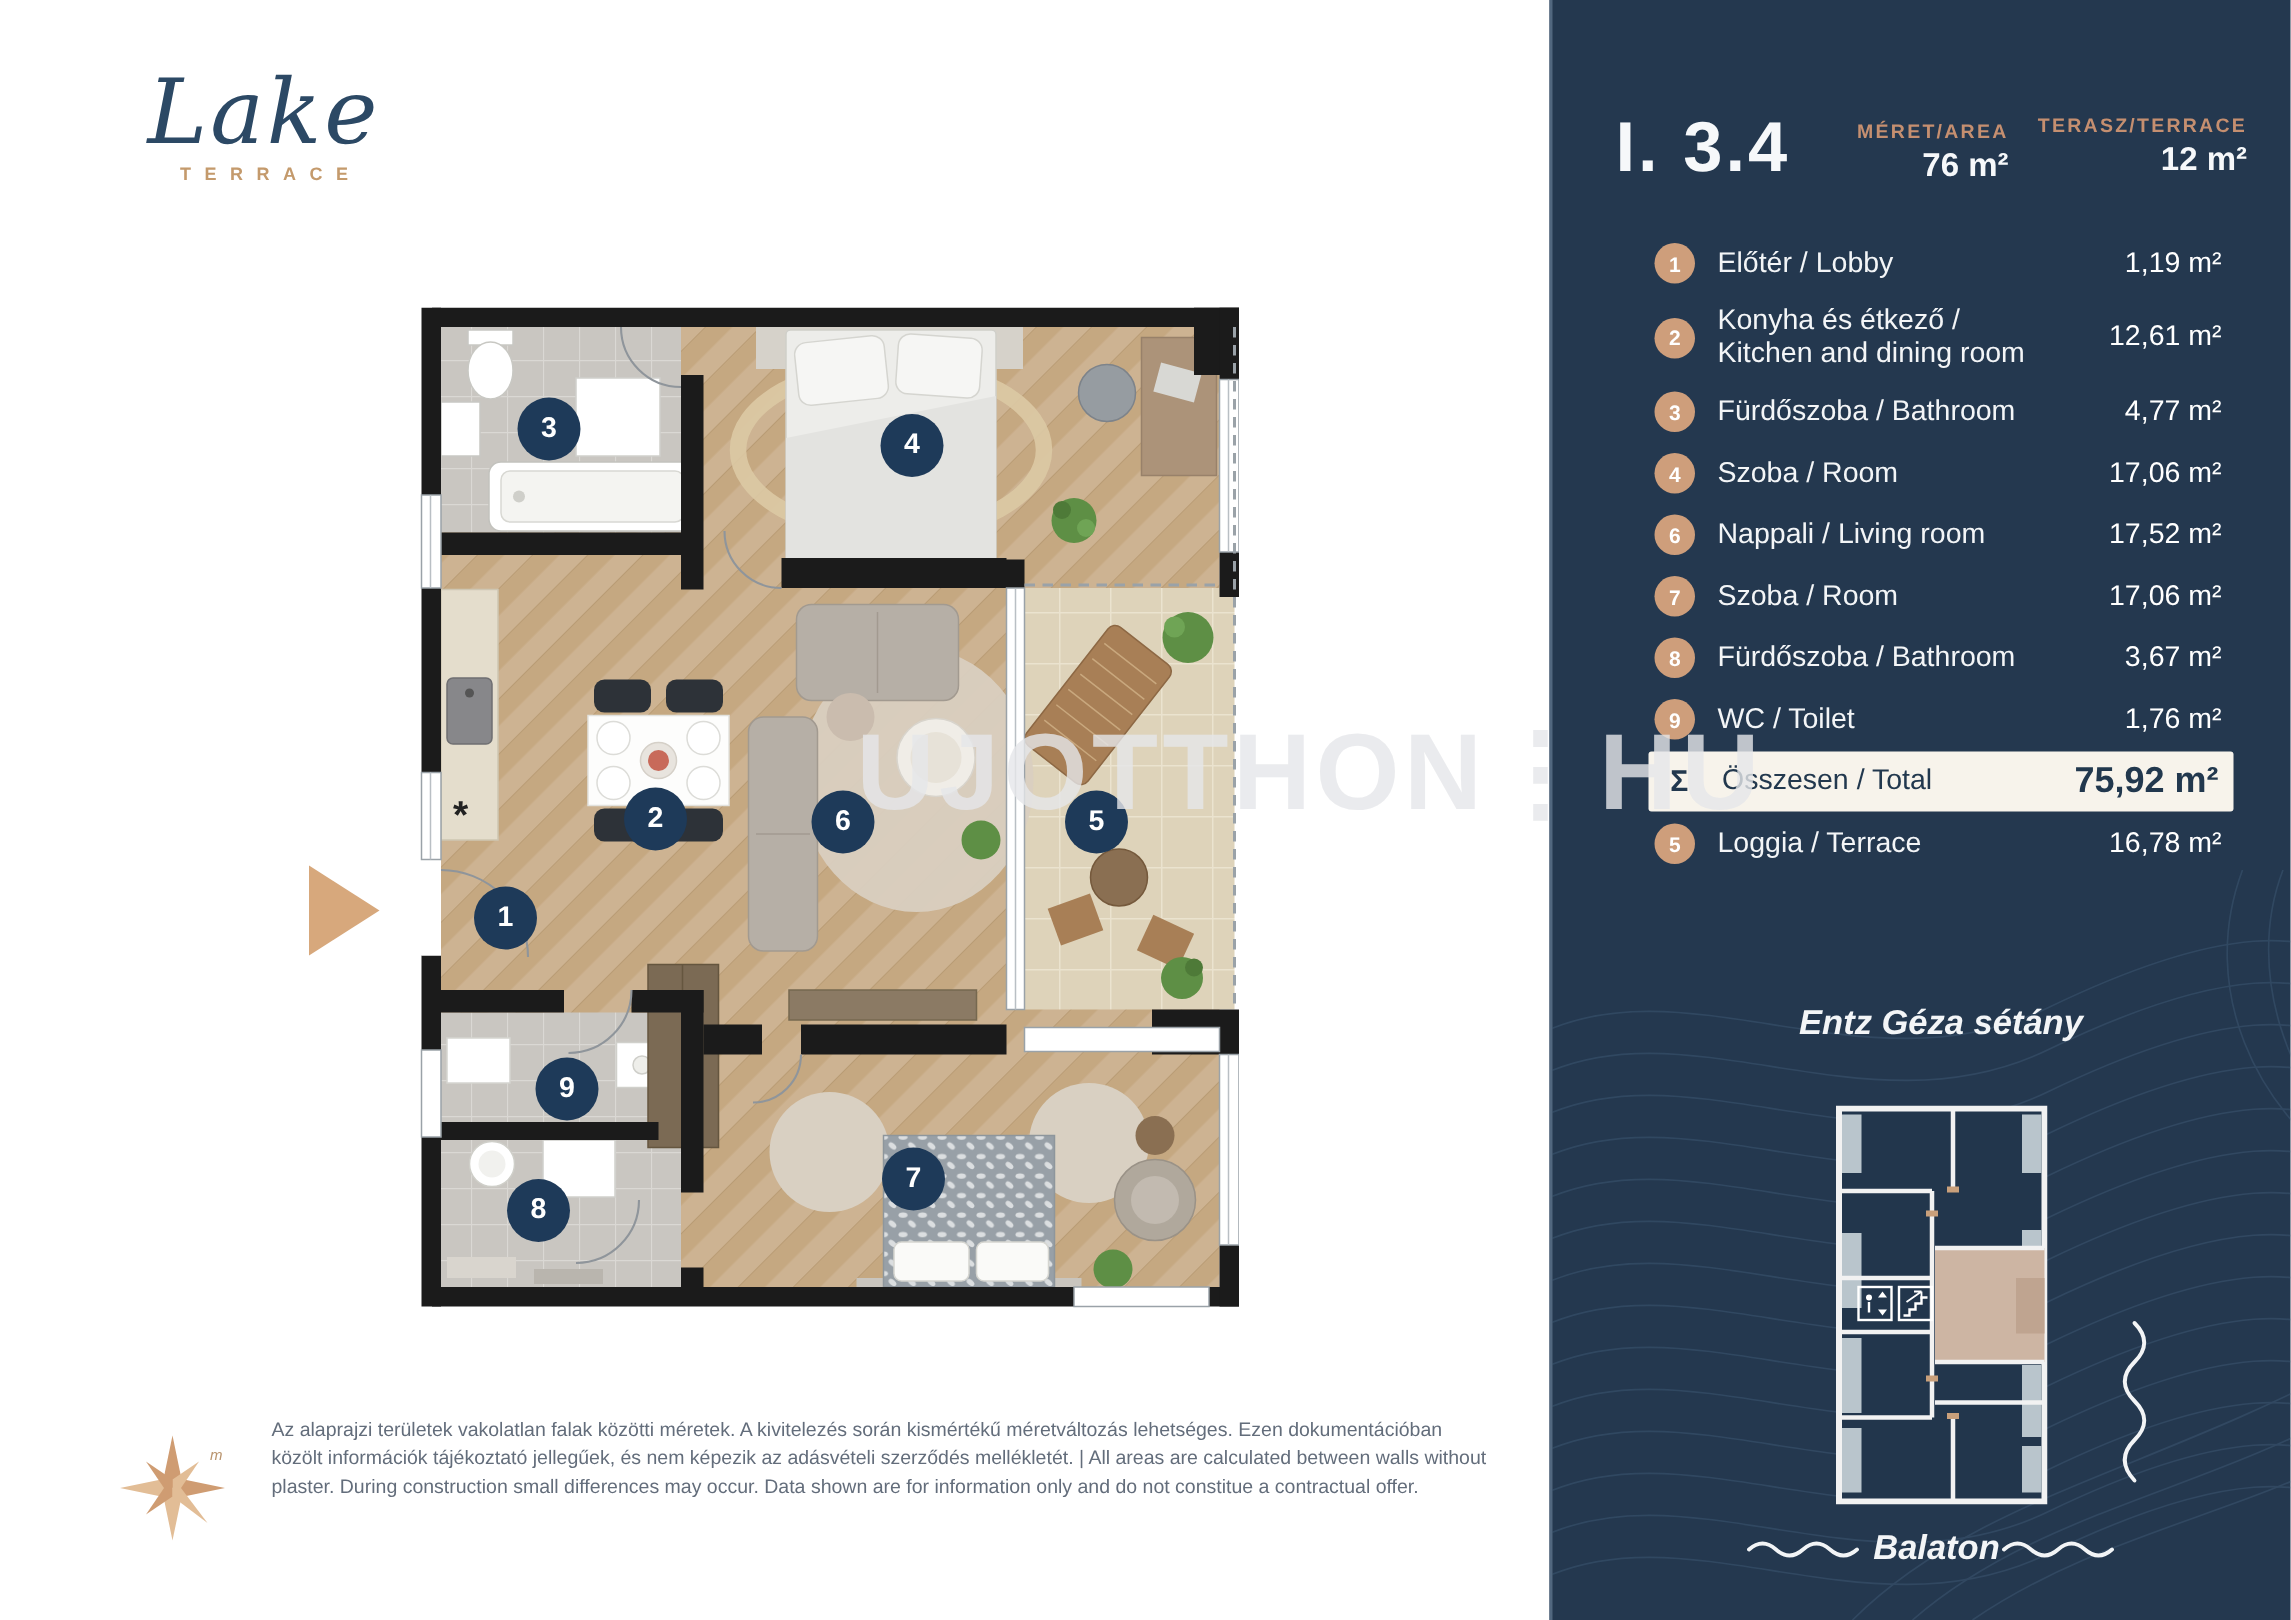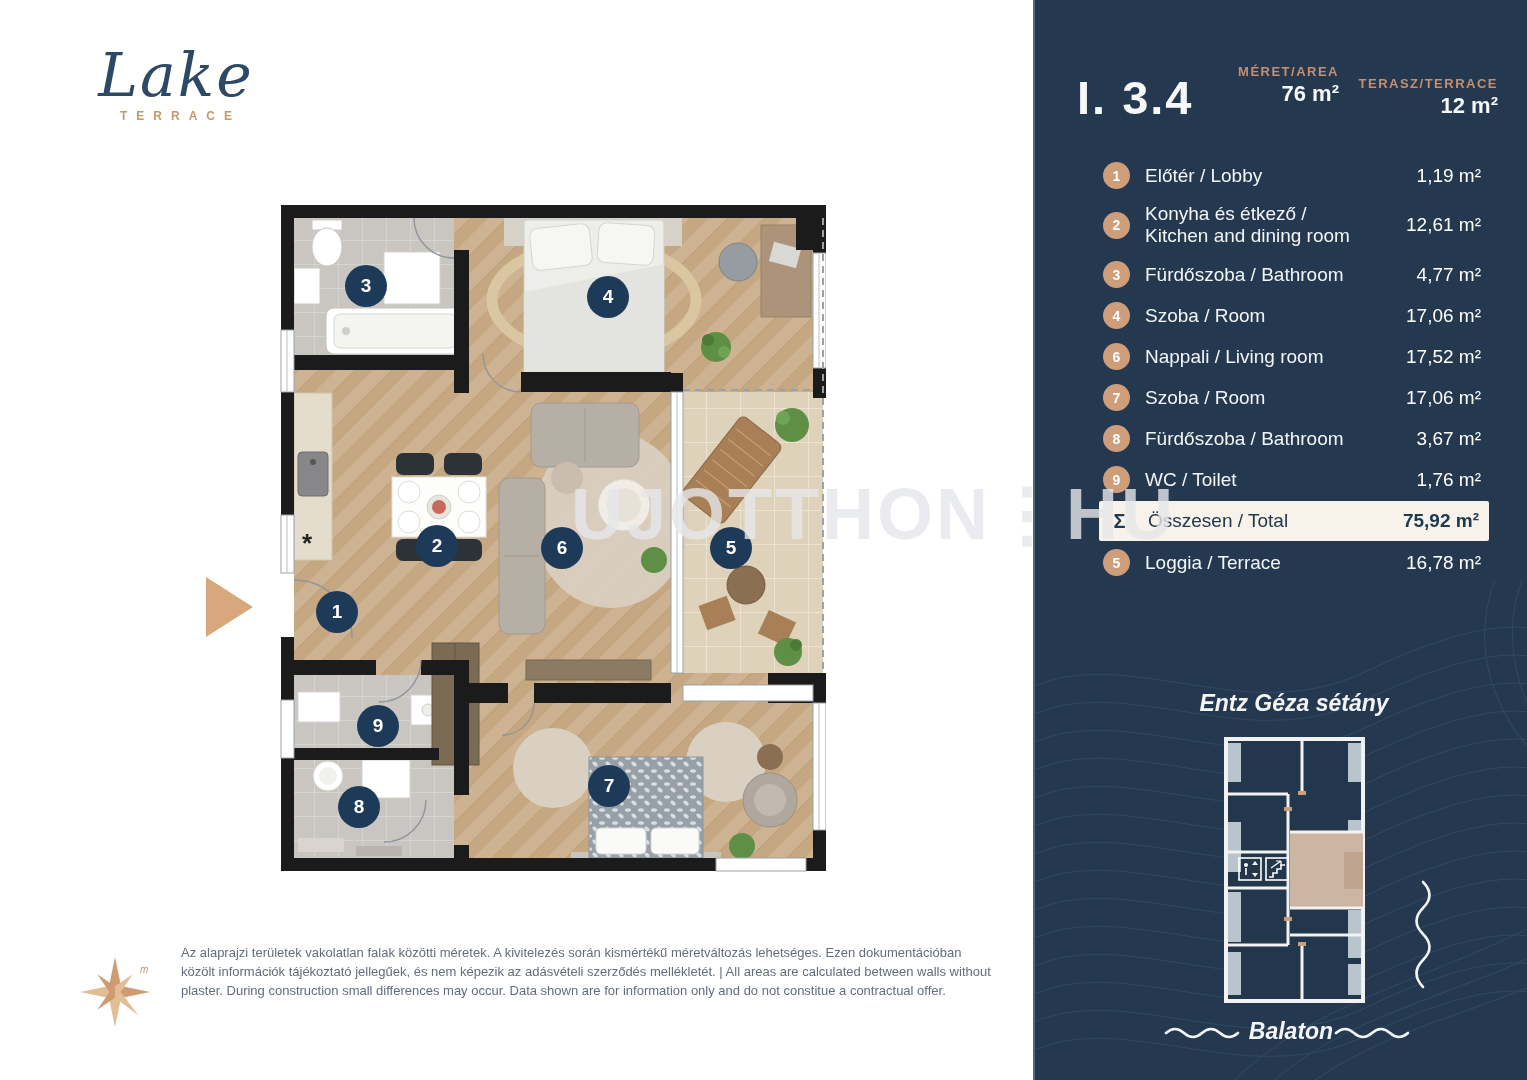--- a/index.html
+++ b/index.html
@@ -36,41 +36,41 @@
 
   
   #panel { left:1007px; top:0; width:520px; height:1080px; background:#24384f;
            border-left:2px solid #51677f; }
 
   #unit-id { left:1051px; top:70px; font-size:47px; font-weight:bold; color:#f6f8fa;
              letter-spacing:2px; }
   .stat { text-align:right; }
   .stat-label { font-size:13px; font-weight:bold; letter-spacing:1.5px; color:#c58f70; }
   .stat-value { font-size:22px; font-weight:bold; color:#f6f8fa; margin-top:2px; }
-  #stat-area    { left:1172px; top:64px; width:141px; }
+  #stat-area    { left:1172px; top:80px; width:141px; }
   #stat-terrace { left:1330px; top:76px; width:142px; }
 
   #room-list { left:1077px; top:155px; width:378px; }
   .row { display:flex; align-items:center; height:41px; }
   .row.tall { height:58px; }
   .badge { width:27px; height:27px; min-width:27px; border-radius:50%; background:#ce9e7b;
            color:#ffffff; font-size:14px; font-weight:bold; display:flex;
            align-items:center; justify-content:center; }
   .room-label { flex:1; margin-left:15px; font-size:19px; color:#f3f5f7;
                 white-space:pre-line; line-height:1.15; }
   .room-area  { font-size:19px; color:#ffffff; white-space:nowrap; text-align:right; }
 
   .total-row { display:flex; align-items:center; height:40px; background:#f7f3eb;
                border-radius:2px; margin:1px -8px 1px -4px; padding:0 10px 0 7px;
                color:#22384e; }
   .total-sym   { width:27px; text-align:center; font-weight:bold; font-size:20px; }
   .total-label { flex:1; margin-left:15px; font-size:19px; }
-  .total-area  { font-weight:bold; font-size:19px; }
-
-  #street-label { left:1118px; top:690px; width:300px; text-align:center; color:#f3f5f7;
+  .total-area  { font-weight:bold; font-size:24px; }
+
+  #street-label { left:1118px; top:668px; width:300px; text-align:center; color:#f3f5f7;
                   font-size:23px; font-weight:bold; font-style:italic; z-index:3; }
   #site-plan { left:1198px; top:737px; z-index:3; }
   #squiggle  { left:1382px; top:880px; z-index:3; }
   #lake-row  { left:1115px; top:1018px; width:300px; display:flex; align-items:center;
                justify-content:center; gap:0; z-index:3; }
   #lake-label { color:#f3f5f7; font-size:23px; font-weight:600; font-style:italic; }
   #panel-waves { left:1009px; top:580px; z-index:1; pointer-events:none; }
 </style>
 </head>
 <body>

